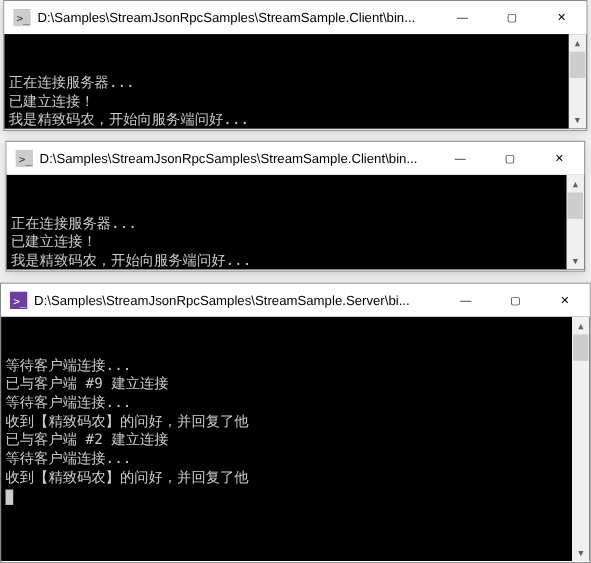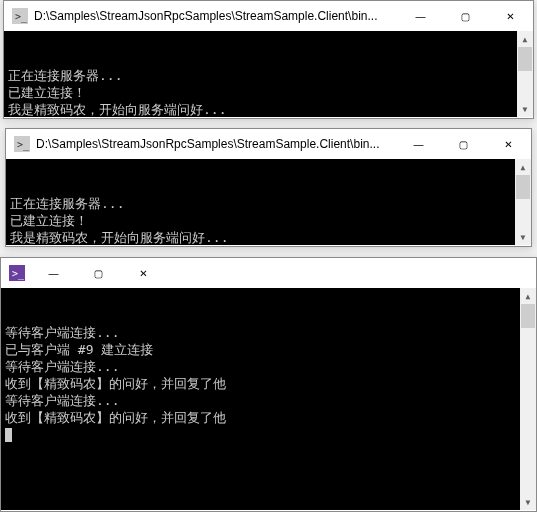--- a/index.html
+++ b/index.html
@@ -148,26 +148,27 @@
     </div>
   </div>
 </div>
 
 <div class="window" id="w2" style="left: 0px; top: 257px; width: 537px; height: 255px;">
   <div class="titlebar">
     <svg class="app-icon" viewBox="0 0 16 16">
         <rect id="w2-iconbg" width="16" height="16" fill="#6b3fa0"></rect>
         <text id="w2-iconfg" x="3" y="12" font-size="10" font-family="monospace" fill="#ffffff">&gt;_</text>
       </svg>
+    <div class="title-text">D:\Samples\StreamJsonRpcSamples\StreamSample.Server\bi...</div>
     <div class="win-controls">
       <div class="win-btn">—</div>
       <div class="win-btn">▢</div>
       <div class="win-btn close">✕</div>
     </div>
   </div>
   <div class="console-body" id="w2-body" style="height: 222px;">
-    <div>等待客户端连接...</div><div>已与客户端 #9 建立连接</div><div>等待客户端连接...</div><div>收到【精致码农】的问好，并回复了他</div><div>等待客户端连接...</div><div>收到【精致码农】的问好，并回复了他</div><div><span class="cursor"></span></div><div class="scrollbar">
+    <div>等待客户端连接...</div><div>已与客户端 #9 建立连接</div><div>等待客户端连接...</div><div>收到【精致码农】的问好，并回复了他</div><div>已与客户端 #2 建立连接</div><div>等待客户端连接...</div><div>收到【精致码农】的问好，并回复了他</div><div><span class="cursor"></span></div><div class="scrollbar">
       <div class="scroll-arrow up">▲</div>
       <div class="scroll-thumb"></div>
       <div class="scroll-arrow down">▼</div>
     </div>
   </div>
 </div>
 
 </body></html>

